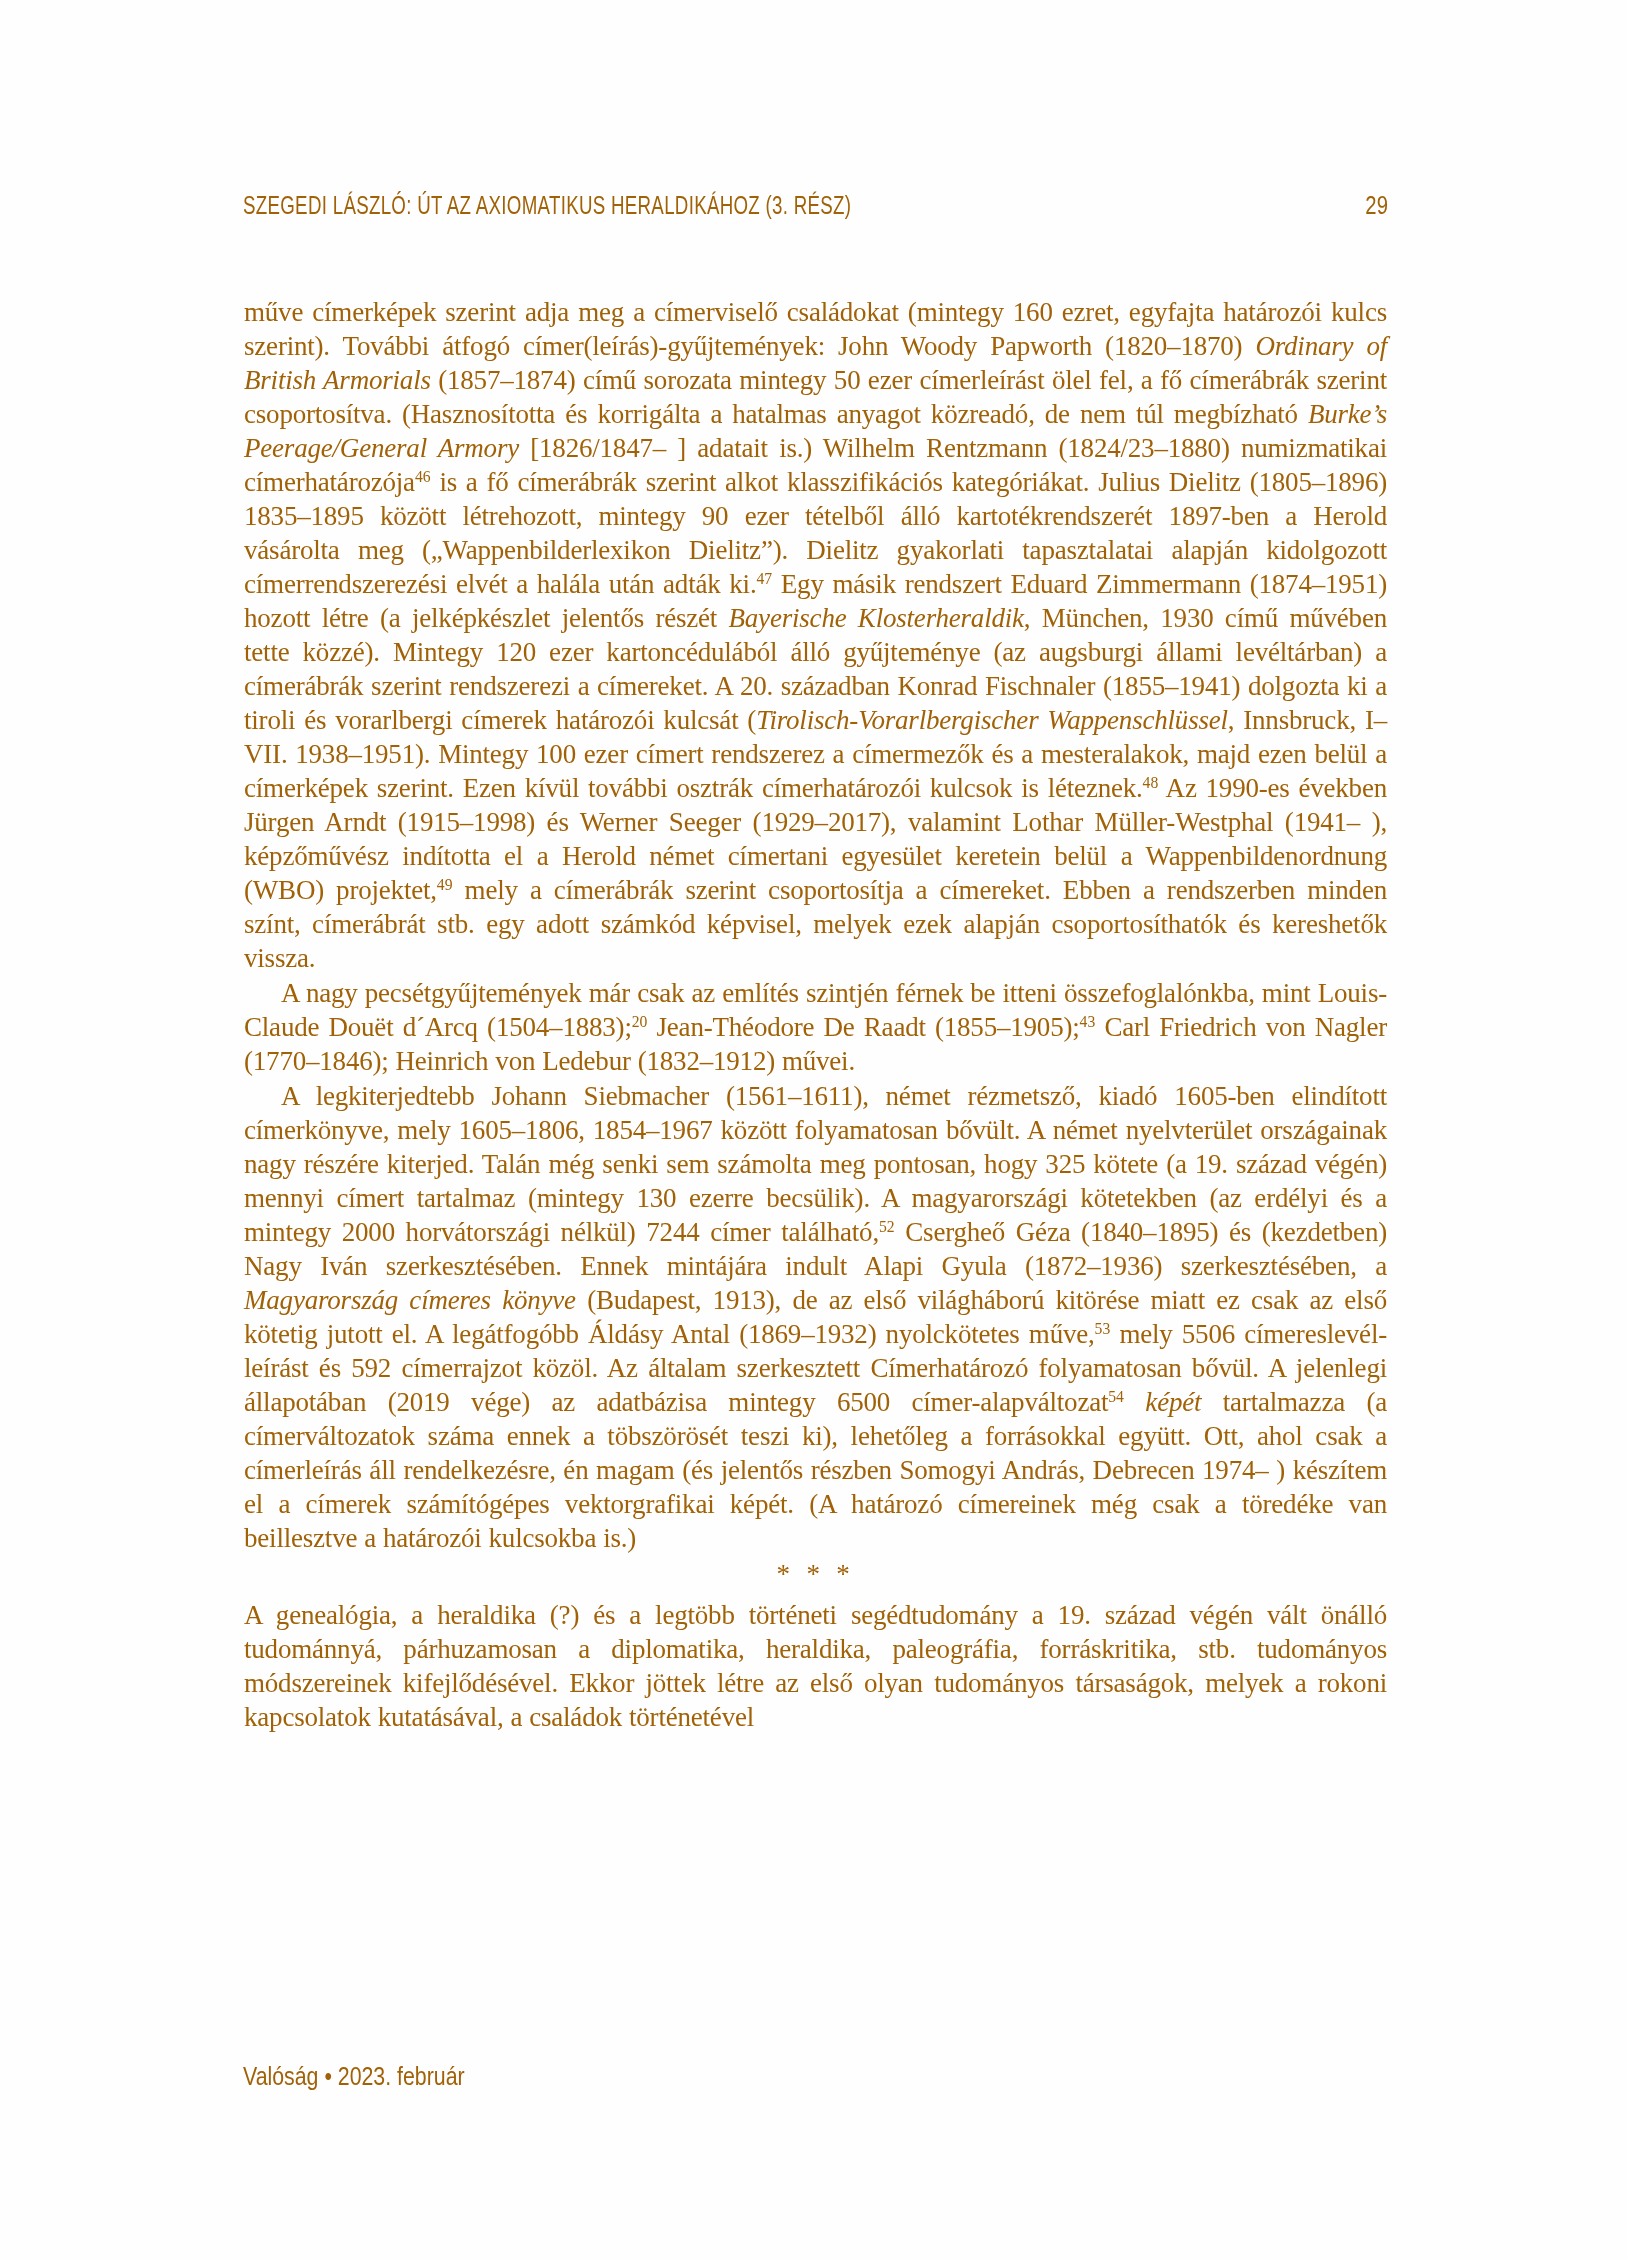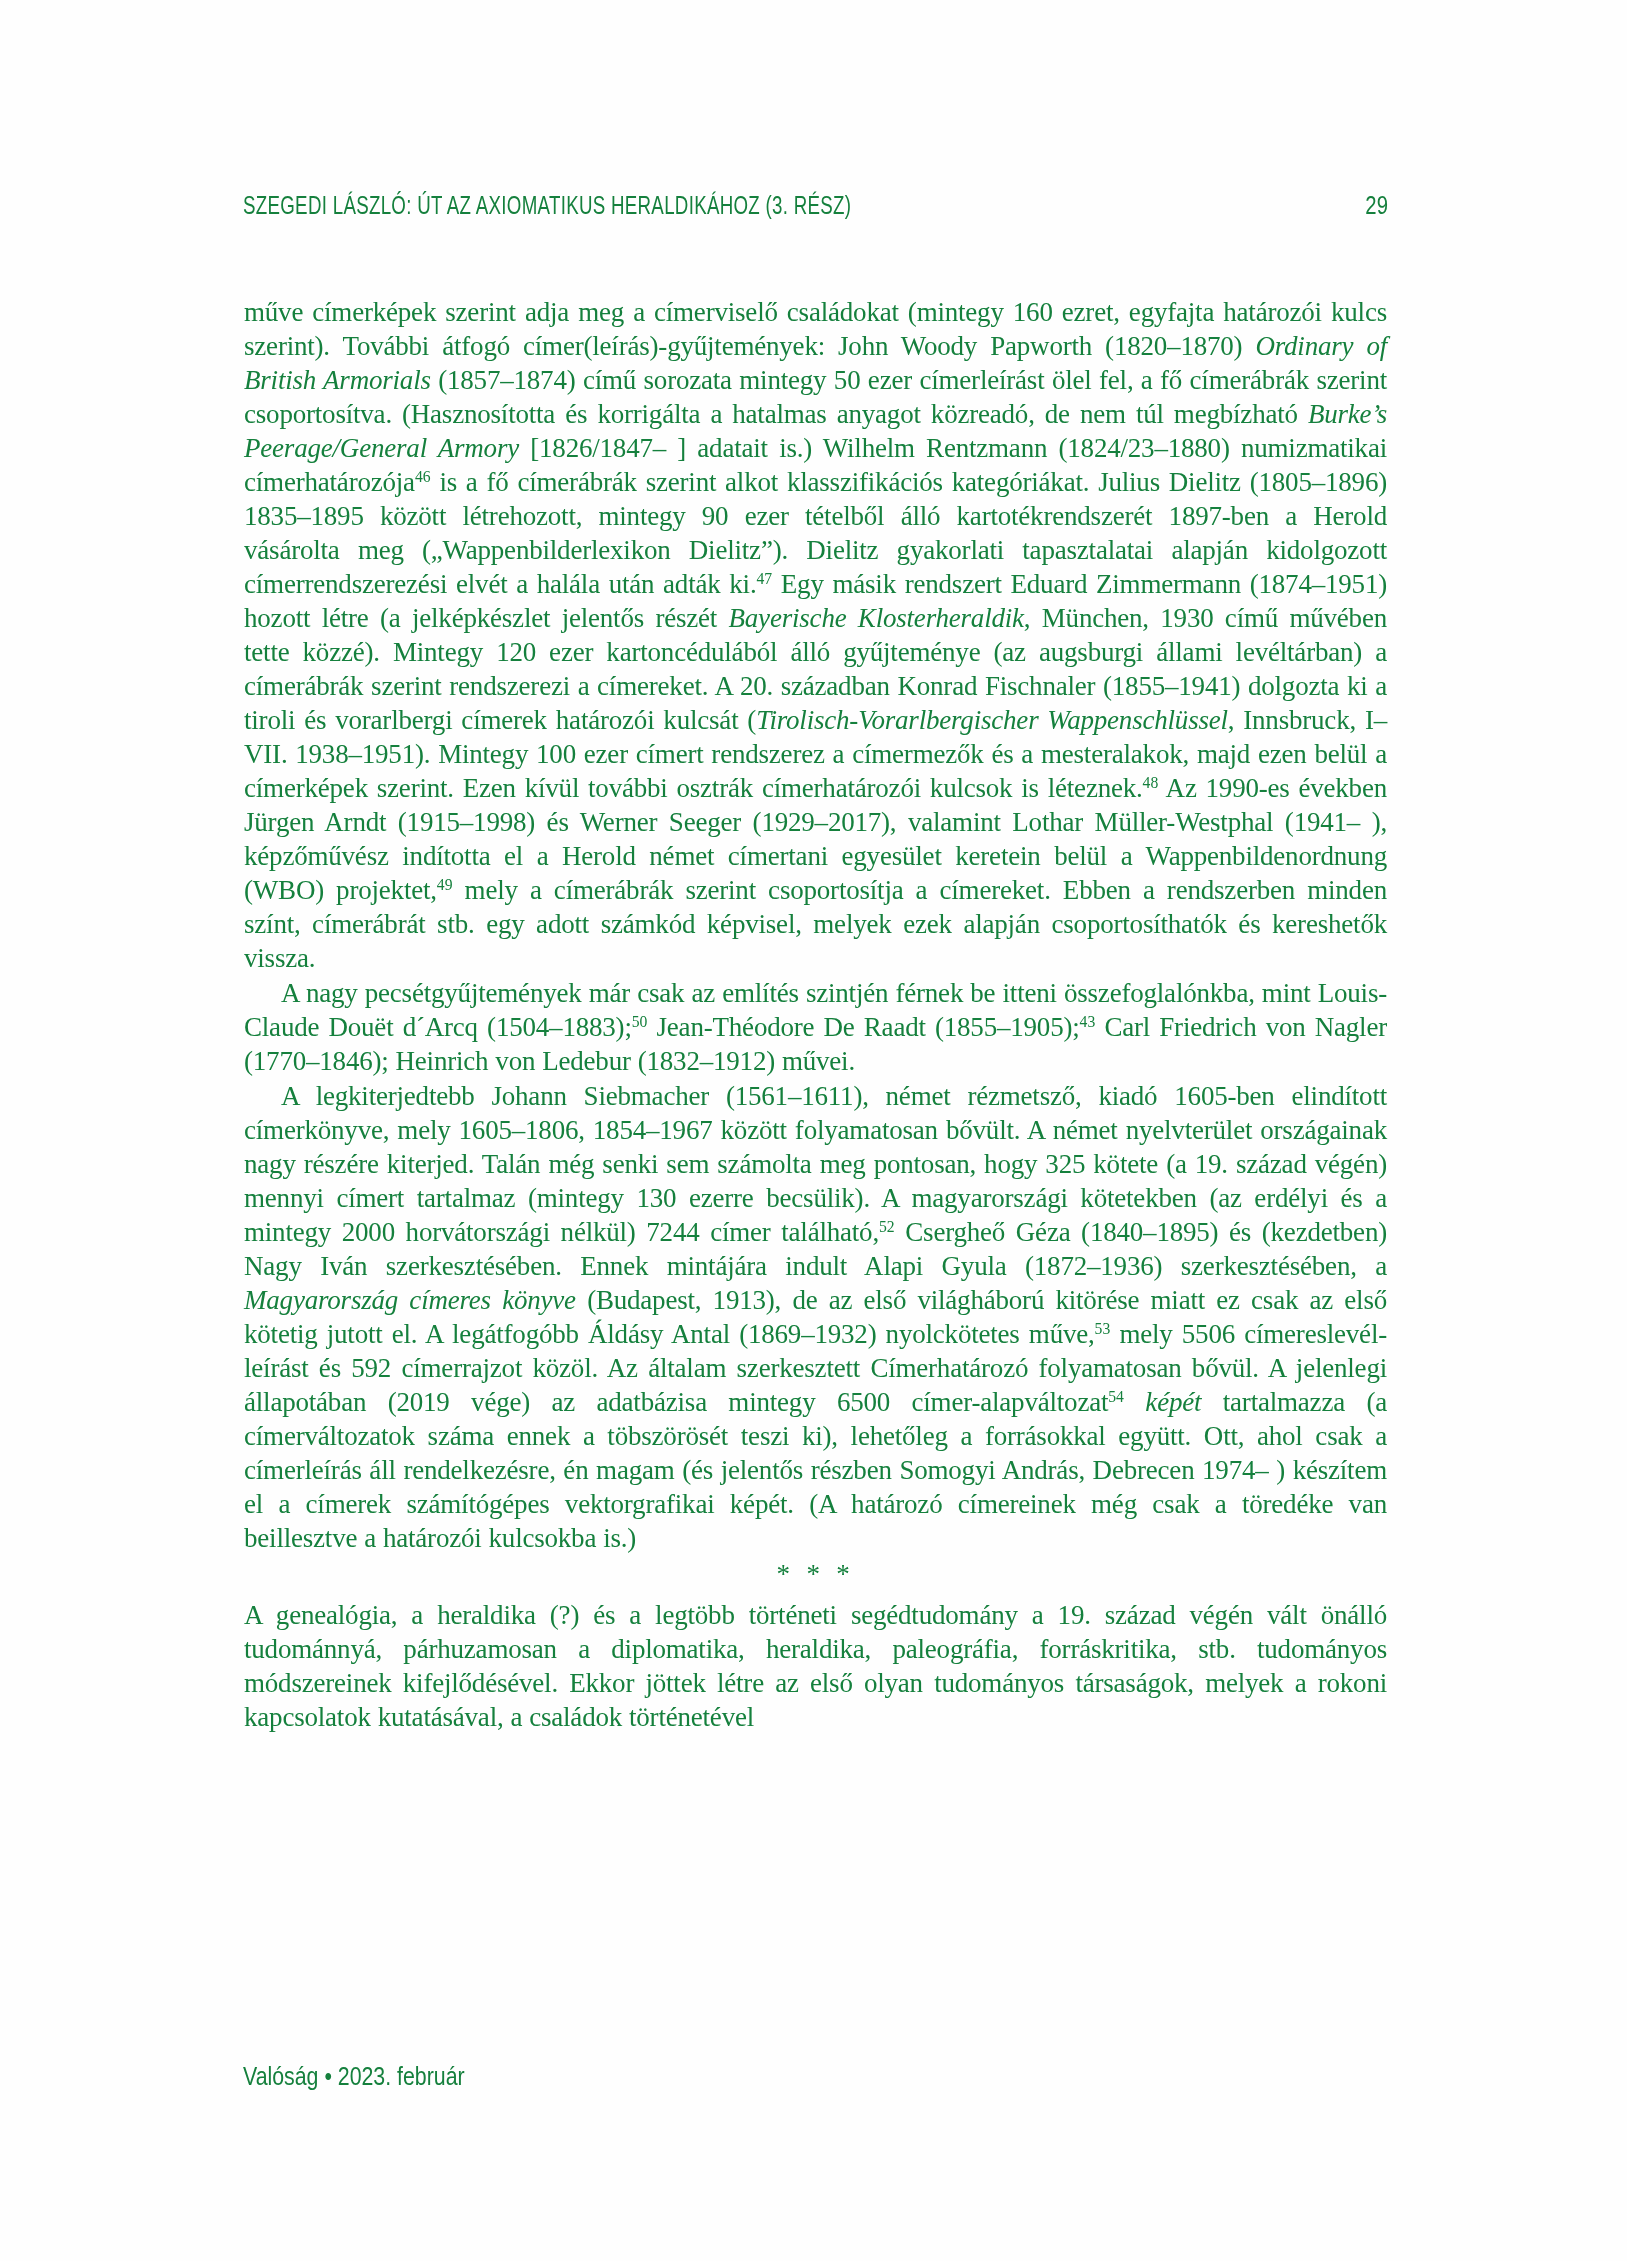--- a/index.html
+++ b/index.html
@@ -5,21 +5,21 @@
   html, body {
     margin: 0;
     padding: 0;
     background: #ffffff;
   }
   .page {
     position: relative;
     width: 1628px;
     height: 2261px;
     background: #fefefe;
-    color: #15803d;
+    color: #a16207;
     font-family: "Liberation Serif", serif;
     overflow: hidden;
   }
   
   .page-header {
     position: absolute;
     left: 243px;
     top: 190px;
     width: 1145px;
     height: 34px;
@@ -96,21 +96,21 @@
 
 <div class="page">
 
   <div class="page-header">
     <span class="running-head">SZEGEDI LÁSZLÓ: ÚT AZ AXIOMATIKUS HERALDIKÁHOZ (3. RÉSZ)</span>
     <span class="page-number">29</span>
   </div>
 
   <div class="article-body">
       <p><span>műve címerképek szerint adja meg a címerviselő családokat (mintegy 160 ezret, egyfajta határozói kulcs szerint). További átfogó címer(leírás)-gyűjtemények: John Woody Papworth (1820–1870) </span><em>Ordinary of British Armorials</em><span> (1857–1874) című sorozata mintegy 50 ezer címerleírást ölel fel, a fő címerábrák szerint csoportosítva. (Hasznosította és korrigálta a hatalmas anyagot közreadó, de nem túl megbízható </span><em>Burke’s Peerage/General Armory</em><span> [1826/1847– ] adatait is.) Wilhelm Rentzmann (1824/23–1880) numizmatikai címerhatározója</span><sup>46</sup><span> is a fő címerábrák szerint alkot klasszifikációs kategóriákat. Julius Dielitz (1805–1896) 1835–1895 között létrehozott, mintegy 90 ezer tételből álló kartotékrendszerét 1897-ben a Herold vásárolta meg („Wappenbilderlexikon Dielitz”). Dielitz gyakorlati tapasztalatai alapján kidolgozott címerrendszerezési elvét a halála után adták ki.</span><sup>47</sup><span> Egy másik rendszert Eduard Zimmermann (1874–1951) hozott létre (a jelképkészlet jelentős részét </span><em>Bayerische Klosterheraldik</em><span>, München, 1930 című művében tette közzé). Mintegy 120 ezer kartoncédulából álló gyűjteménye (az augsburgi állami levéltárban) a címerábrák szerint rendszerezi a címereket. A 20. században Konrad Fischnaler (1855–1941) dolgozta ki a tiroli és vorarlbergi címerek határozói kulcsát (</span><em>Tirolisch-Vorarlbergischer Wappenschlüssel</em><span>, Innsbruck, I–VII. 1938–1951). Mintegy 100 ezer címert rendszerez a címermezők és a mesteralakok, majd ezen belül a címerképek szerint. Ezen kívül további osztrák címerhatározói kulcsok is léteznek.</span><sup>48</sup><span> Az 1990-es években Jürgen Arndt (1915–1998) és Werner Seeger (1929–2017), valamint Lothar Müller-Westphal (1941– ), képzőművész indította el a Herold német címertani egyesület keretein belül a Wappenbildenordnung (WBO) projektet,</span><sup>49</sup><span> mely a címerábrák szerint csoportosítja a címereket. Ebben a rendszerben minden színt, címerábrát stb. egy adott számkód képvisel, melyek ezek alapján csoportosíthatók és kereshetők vissza.</span></p>
-      <p class="indent"><span>A nagy pecsétgyűjtemények már csak az említés szintjén férnek be itteni összefoglalónkba, mint Louis-Claude Douët d´Arcq (1504–1883);</span><sup>50</sup><span> Jean-Théodore De Raadt (1855–1905);</span><sup>43</sup><span> Carl Friedrich von Nagler (1770–1846); Heinrich von Ledebur (1832–1912) művei.</span></p>
+      <p class="indent"><span>A nagy pecsétgyűjtemények már csak az említés szintjén férnek be itteni összefoglalónkba, mint Louis-Claude Douët d´Arcq (1504–1883);</span><sup>20</sup><span> Jean-Théodore De Raadt (1855–1905);</span><sup>43</sup><span> Carl Friedrich von Nagler (1770–1846); Heinrich von Ledebur (1832–1912) művei.</span></p>
       <p class="indent"><span>A legkiterjedtebb Johann Siebmacher (1561–1611), német rézmetsző, kiadó 1605-ben elindított címerkönyve, mely 1605–1806, 1854–1967 között folyamatosan bővült. A német nyelvterület országainak nagy részére kiterjed. Talán még senki sem számolta meg pontosan, hogy 325 kötete (a 19. század végén) mennyi címert tartalmaz (mintegy 130 ezerre becsülik). A magyarországi kötetekben (az erdélyi és a mintegy 2000 horvátországi nélkül) 7244 címer található,</span><sup>52</sup><span> Csergheő Géza (1840–1895) és (kezdetben) Nagy Iván szerkesztésében. Ennek mintájára indult Alapi Gyula (1872–1936) szerkesztésében, a </span><em>Magyarország címeres könyve</em><span> (Budapest, 1913), de az első világháború kitörése miatt ez csak az első kötetig jutott el. A legátfogóbb Áldásy Antal (1869–1932) nyolckötetes műve,</span><sup>53</sup><span> mely 5506 címereslevél-leírást és 592 címerrajzot közöl. Az általam szerkesztett Címerhatározó folyamatosan bővül. A jelenlegi állapotában (2019 vége) az adatbázisa mintegy 6500 címer-alapváltozat</span><sup>54</sup><span> </span><em>képét</em><span> tartalmazza (a címerváltozatok száma ennek a töbszörösét teszi ki), lehetőleg a forrásokkal együtt. Ott, ahol csak a címerleírás áll rendelkezésre, én magam (és jelentős részben Somogyi András, Debrecen 1974– ) készítem el a címerek számítógépes vektorgrafikai képét. (A határozó címereinek még csak a töredéke van beillesztve a határozói kulcsokba is.)</span></p>
       <p class="center"><span>* * *</span></p>
       <p><span>A genealógia, a heraldika (?) és a legtöbb történeti segédtudomány a 19. század végén vált önálló tudománnyá, párhuzamosan a diplomatika, heraldika, paleográfia, forráskritika, stb. tudományos módszereinek kifejlődésével. Ekkor jöttek létre az első olyan tudományos társaságok, melyek a rokoni kapcsolatok kutatásával, a családok történetével</span></p>
     </div>
 
   <div class="page-footer">
     <span class="footer-inner">
       <span>Valóság</span>
       <span>•</span>
       <span>2023. február</span>

